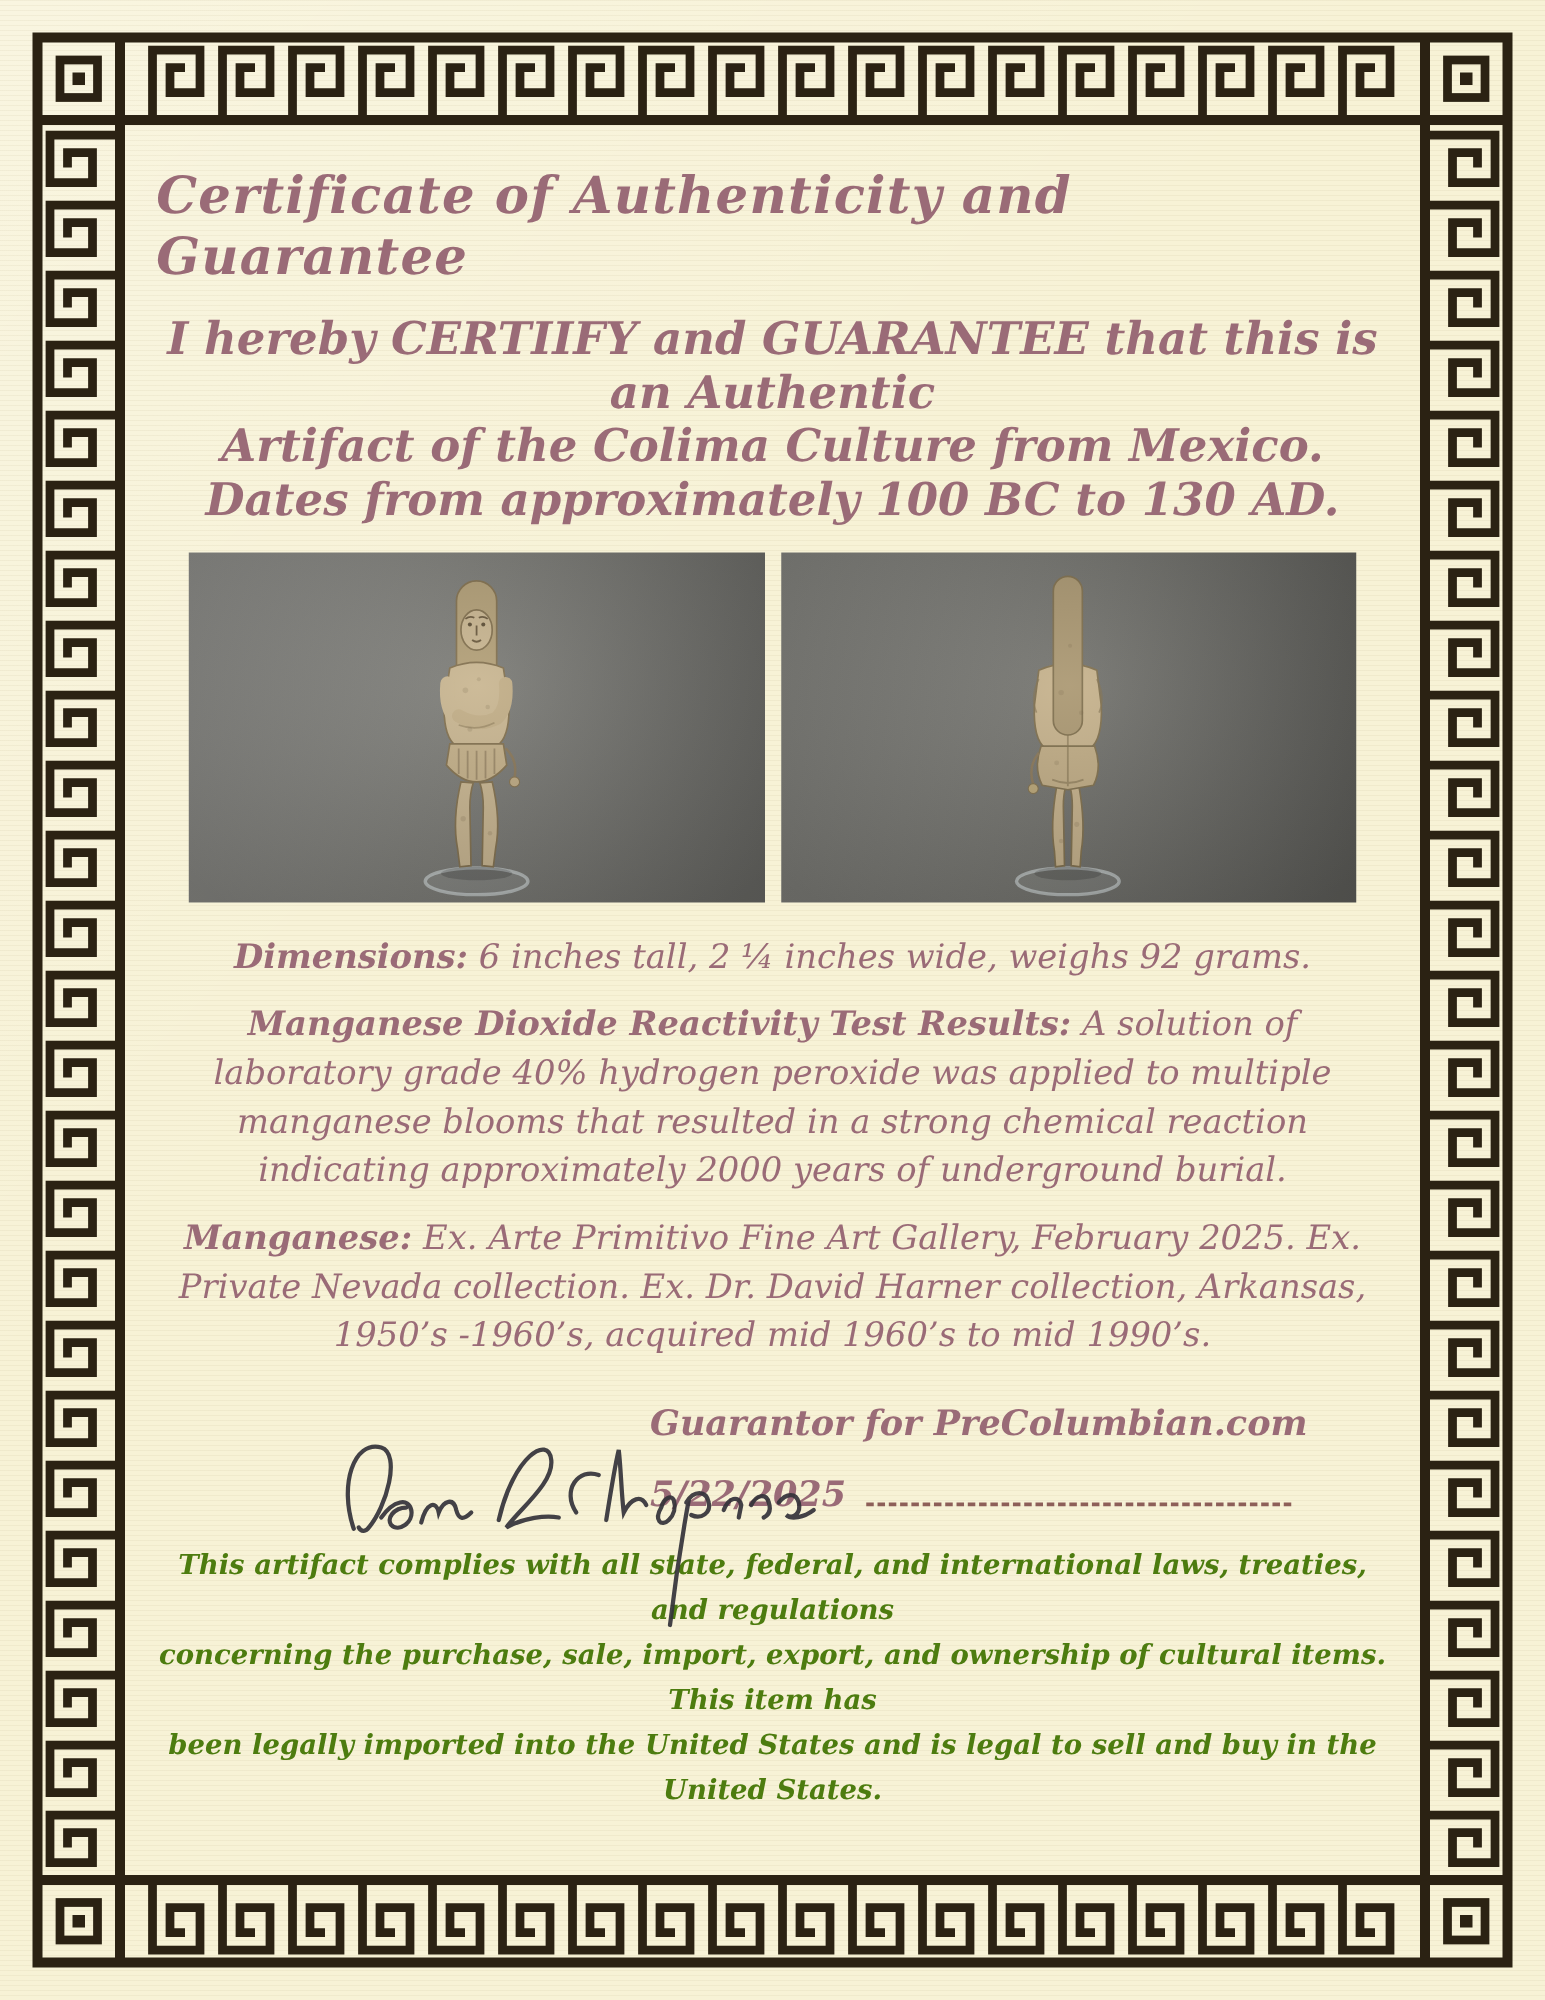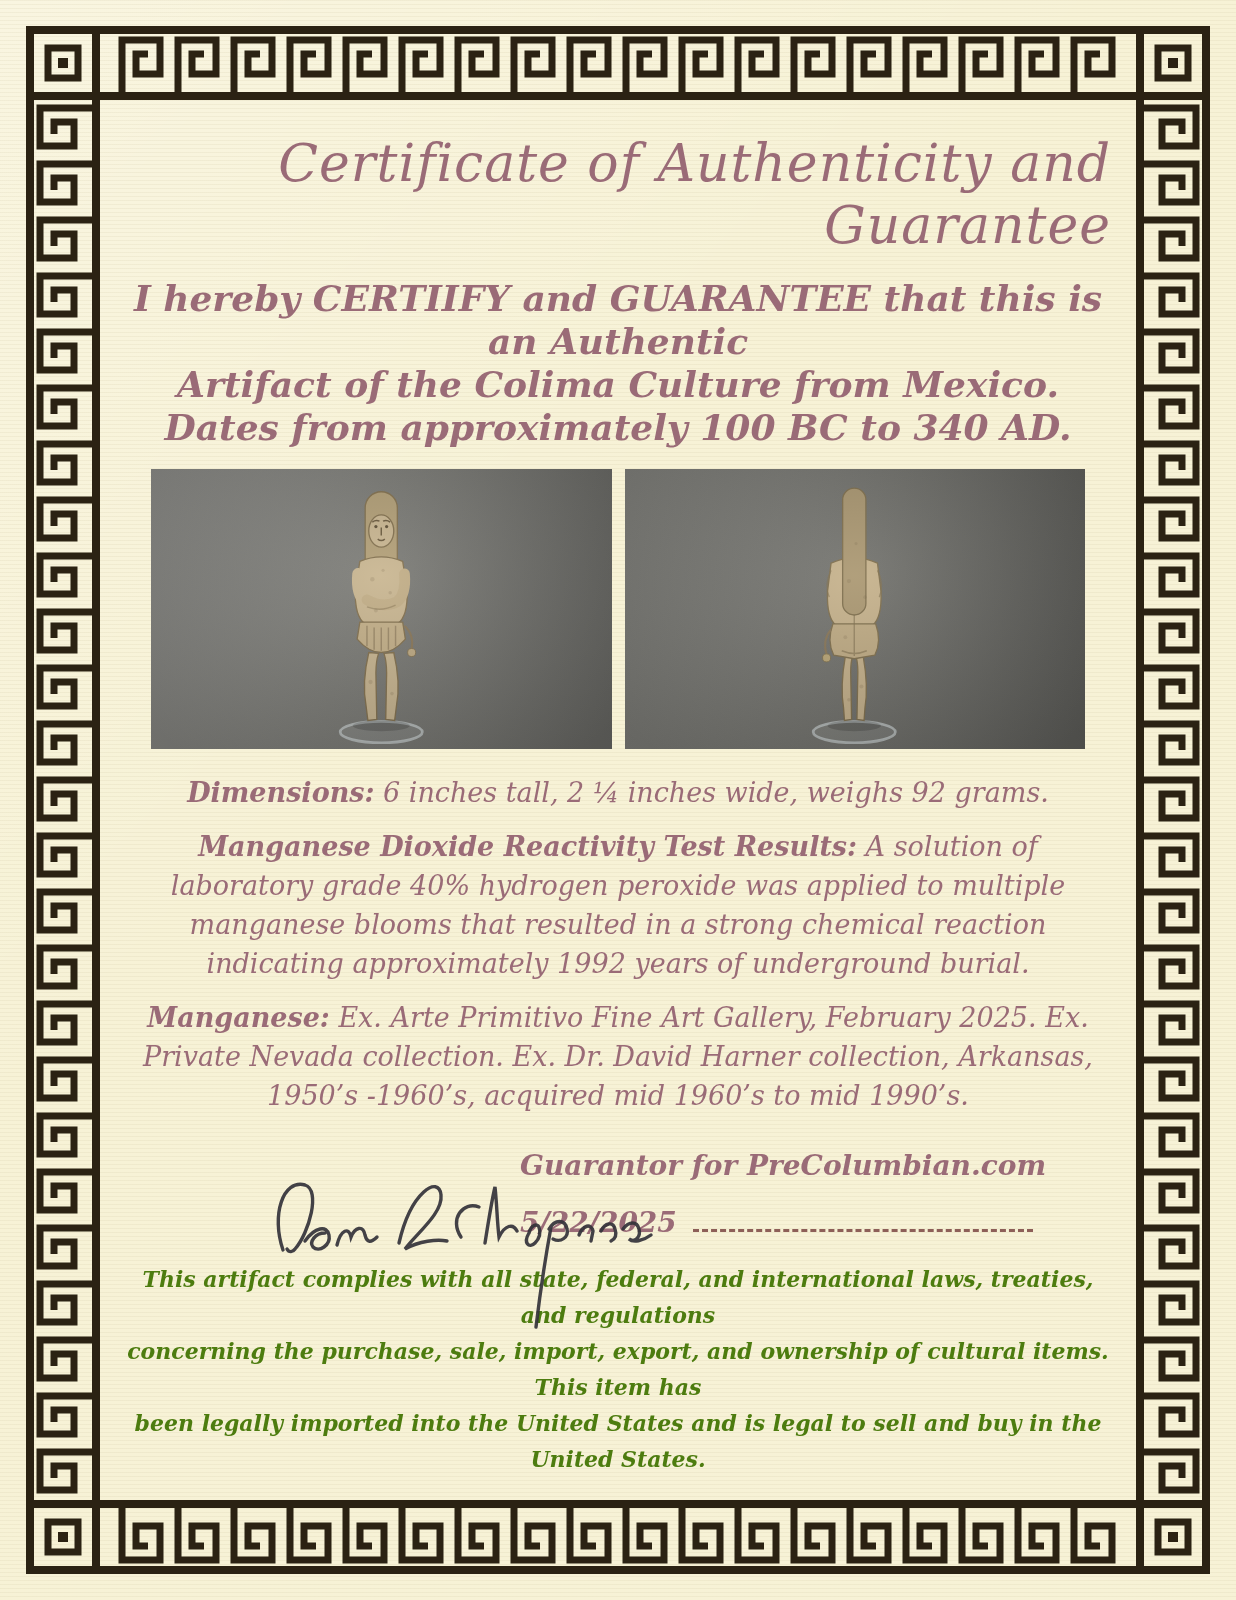--- a/index.html
+++ b/index.html
@@ -19,22 +19,22 @@
     background:
       repeating-linear-gradient(180deg, rgba(176,162,118,.10) 0 1px, rgba(255,255,255,0) 1px 4px),
       linear-gradient(135deg, rgba(255,255,255,.25) 0%, rgba(255,255,255,0) 40%);
   }
   #border-svg{position:absolute;left:0;top:0;z-index:2;pointer-events:none;}
   .content{
     position:absolute;left:125px;top:100px;width:986px;z-index:1;
     color:var(--accent);font-style:italic;
   }
   .title{
-    margin:32px 0 0;text-align:right;
-    font-size:52px;font-weight:normal;letter-spacing:1px;line-height:1.2;
+    margin:32px 0 0;text-align:left;
+    font-size:41px;font-weight:bold;letter-spacing:1px;line-height:1.2;
   }
   .statement{margin-top:20px;text-align:center;font-size:36px;font-weight:bold;line-height:43px;}
   .photo-row{margin:20px 26px 0;display:flex;gap:13px;height:280px;}
   .photo{
     flex:1;position:relative;overflow:hidden;
     display:flex;align-items:flex-end;justify-content:center;
   }
   .photo.front{background:linear-gradient(105deg,#90908c 0%,#7d7d78 45%,#6a6a66 100%);}
   .photo.back{background:linear-gradient(100deg,#84847f 0%,#73736e 50%,#60605c 100%);}
   .photo::after{
@@ -169,21 +169,21 @@
     <path d="M1144 1452L1196 1452L1196 1490L1162 1490L1162 1466L1182 1466L1182 1478" fill="none" stroke="#2b2213" stroke-width="7" stroke-linejoin="miter"></path>
   </svg>
 
 <div class="content">
 
   <h1 class="title">Certificate of Authenticity and Guarantee</h1>
 
   <div class="statement">
     <div>I hereby CERTIIFY and GUARANTEE that this is an Authentic</div>
     <div>Artifact of the Colima Culture from Mexico.</div>
-    <div>Dates from approximately 100 BC to 340 AD.</div>
+    <div>Dates from approximately 100 BC to 130 AD.</div>
   </div>
 
   <div class="photo-row">
     <div class="photo front" role="img" aria-label="Photograph of standing female tomb figurine, front view, on clear stand">
       <svg viewBox="0 0 220 300">
         <ellipse cx="110" cy="281" rx="46" ry="12" fill="rgba(215,222,224,.10)" stroke="rgba(228,236,238,.55)" stroke-width="3"></ellipse>
         <ellipse cx="110" cy="274" rx="32" ry="6" fill="rgba(0,0,0,.17)"></ellipse>
         <g stroke="#83714f" stroke-width="1.5" fill="#c9b691">
           <rect x="92" y="12" width="36" height="118" rx="18" fill="#b3a078"></rect>
           <path d="M96 192 Q88 226 93 252 L95 268 L105 267 L104 215 Q104 202 107 193 Z"></path>
@@ -233,21 +233,21 @@
           <circle cx="118" cy="230" r="2.3"></circle>
             <circle cx="104" cy="245" r="2"></circle>
             <circle cx="112" cy="70" r="1.8"></circle>
         </g>
       </svg>
     </div>
   </div>
 
   <div class="sections">
     <p class="section"><b>Dimensions:</b><span> 6 inches tall, 2 ¼ inches wide, weighs 92 grams.</span></p>
-    <p class="section"><b>Manganese Dioxide Reactivity Test Results:</b><span> A solution of laboratory grade 40% hydrogen peroxide was applied to multiple manganese blooms that resulted in a strong chemical reaction indicating approximately 1992 years of underground burial.</span></p>
+    <p class="section"><b>Manganese Dioxide Reactivity Test Results:</b><span> A solution of laboratory grade 40% hydrogen peroxide was applied to multiple manganese blooms that resulted in a strong chemical reaction indicating approximately 2000 years of underground burial.</span></p>
     <p class="section"><b>Manganese:</b><span> Ex. Arte Primitivo Fine Art Gallery, February 2025. Ex. Private Nevada collection. Ex. Dr. David Harner collection, Arkansas, 1950’s -1960’s, acquired mid 1960’s to mid 1990’s.</span></p>
   </div>
 
   <div class="sig-block">
     <div class="sig-role">Guarantor for PreColumbian.com</div>
     <div class="sig-date-row">
       <span>5/22/2025</span>
       <span class="sig-line"></span>
       <svg class="sig-ink" viewBox="0 0 440 200">
         <g fill="none" stroke="#34333a" stroke-width="3.4" stroke-linecap="round" opacity=".92">

